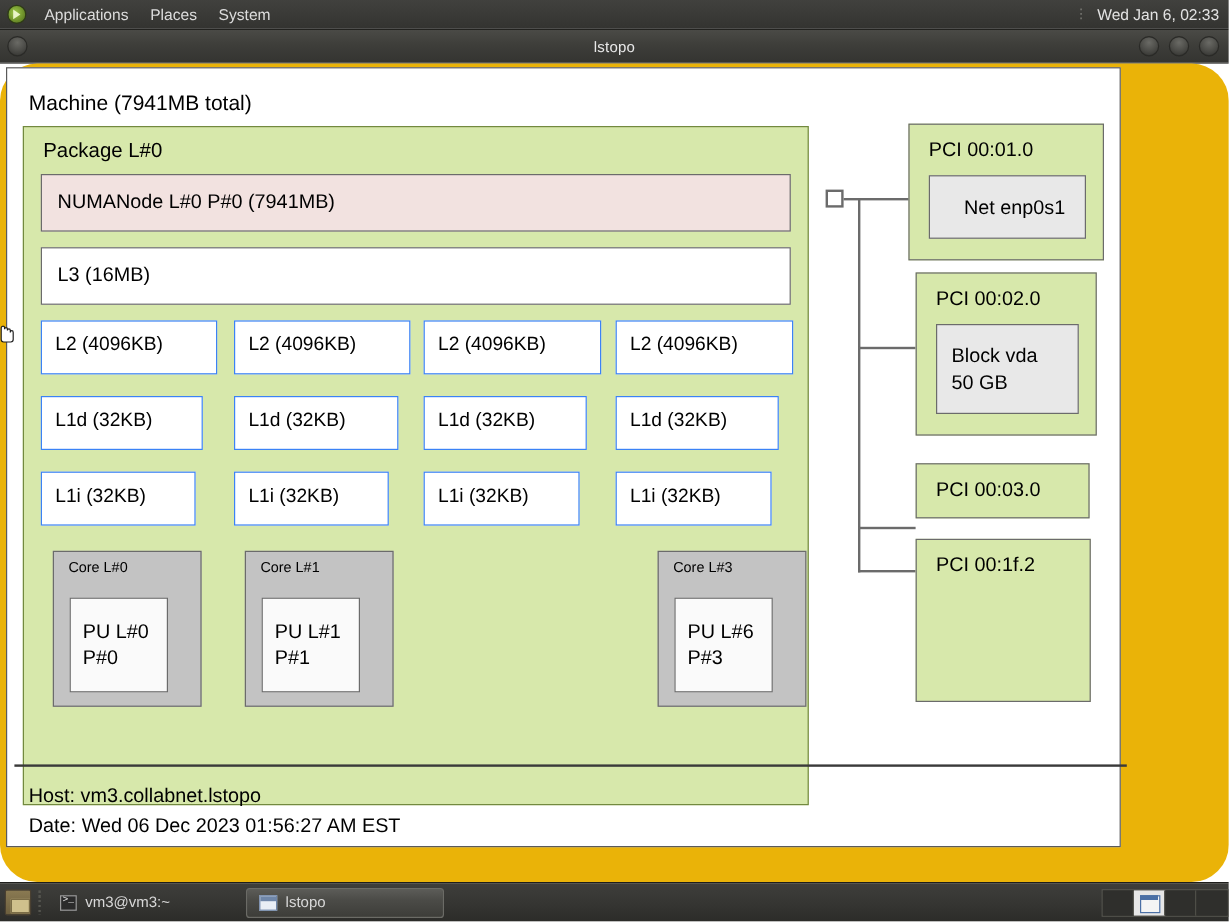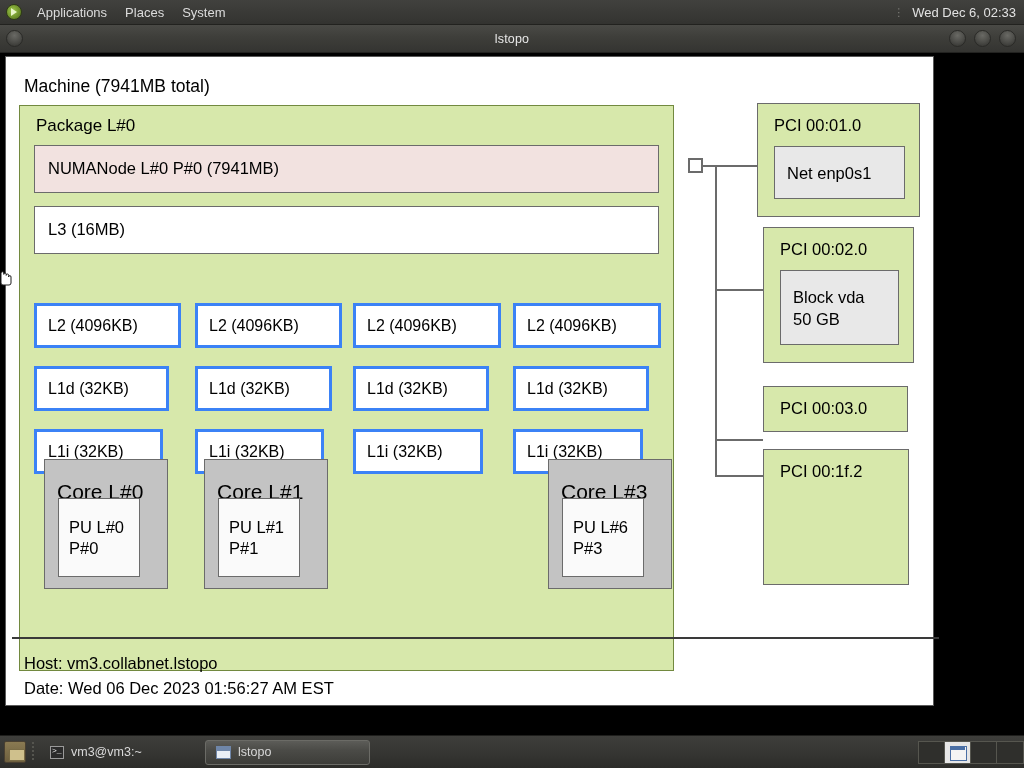--- a/index.html
+++ b/index.html
@@ -51,21 +51,22 @@
   .tb-btn.left { margin-left: 6px; }
   .tb-title {
     position: absolute; left: 0; right: 0; text-align: center;
     color: #e8e8e8; font-size: 12.5px; letter-spacing: .2px;
   }
   .tb-right { margin-left: auto; display: flex; gap: 8px; padding-right: 8px; }
 
   
   .canvas {
     position: absolute; left: 0; top: 53px; width: 1024px; height: 682px;
-    background: #000000;
+    background: #eab308;
+    border-radius: 31px;
   }
   .win-frame {
     position: absolute; left: 5px; top: 3px; width: 929px; height: 650px;
     border: 1px solid #5a5a5a; background: #ffffff;
   }
 
   .machine-title {
     position: absolute; left: 18px; top: 19px;
     font-size: 17.5px; color: #000; white-space: nowrap;
   }
@@ -92,35 +93,34 @@
   .l3 {
     position: absolute; left: 14px; top: 100px; width: 625px; height: 48px;
     background: #ffffff; border: 1px solid #6b6b6b;
   }
   .l3 span {
     position: absolute; left: 13px; top: 13px; font-size: 16.5px; color: #000;
     white-space: nowrap;
   }
 
   .cachebox {
-    position: absolute; background: #ffffff; border: 3px solid #3b82f6;
+    position: absolute; background: #ffffff; border: 1px solid #3b82f6;
     height: 45px;
-    margin-top: 36px;
   }
   .cachebox span {
     position: absolute; left: 11px; top: 11px; font-size: 16px; color: #000;
     white-space: nowrap;
   }
 
   .core {
     position: absolute; width: 124px; height: 130px;
     background: #c3c3c3; border: 1px solid #6b6b6b;
   }
   .core > .core-label {
-    position: absolute; left: 12px; top: 20px; font-size: 21px; color: #000;
+    position: absolute; left: 12px; top: 6px; font-size: 12px; color: #000;
     white-space: nowrap;
     text-align: right;
   }
   .pu {
     position: absolute; left: 13px; top: 38px; width: 82px; height: 79px;
     background: #fafafa; border: 1px solid #6b6b6b;
     display: flex; flex-direction: column; justify-content: center;
     padding-left: 10px;
   }
   .pu span { font-size: 16.5px; color: #000; line-height: 21px; white-space: nowrap; }
@@ -227,21 +227,21 @@
 
 <div id="screen">
 
   <div class="top-panel">
     <div class="app-logo"></div>
     <div class="menu-item">Applications</div>
     <div class="menu-item">Places</div>
     <div class="menu-item">System</div>
     <div class="panel-right">
       <div class="panel-dots">⋮</div>
-      <div class="clock">Wed Dec  6, 02:33</div>
+      <div class="clock">Wed Jan  6, 02:33</div>
     </div>
   </div>
 
   <div class="titlebar">
     <div class="tb-btn left"></div>
     <div class="tb-title">lstopo</div>
     <div class="tb-right">
       <div class="tb-btn"></div>
       <div class="tb-btn"></div>
       <div class="tb-btn"></div>
@@ -330,21 +330,21 @@
 
       <div class="tree-line" style="left:709px; top:108px; width:2px; height:312px;"></div>
 
       <div class="tree-line" style="left:697px; top:108px; width:60px; height:2px;"></div>
       <div class="tree-line" style="left:709px; top:232px; width:48px; height:2px;"></div>
       <div class="tree-line" style="left:709px; top:382px; width:48px; height:2px;"></div>
       <div class="tree-line" style="left:709px; top:418px; width:48px; height:2px;"></div>
 
       <div class="pci" style="left:751px; top:46px; width:163px; height:114px;">
         <div class="pci-label">PCI 00:01.0</div>
-        <div class="osdev" style="left:16px; top:42px; width:131px; height:53px;">
+        <div class="osdev" style="left:16px; top:42px; width:131px; height:53px;text-align:center;">
           <span>Net enp0s1</span>
         </div>
       </div>
 
       <div class="pci" style="left:757px; top:170px; width:151px; height:136px;">
         <div class="pci-label">PCI 00:02.0</div>
         <div class="osdev" style="left:16px; top:42px; width:119px; height:75px;">
           <span>Block vda</span>
           <span>50 GB</span>
         </div>

